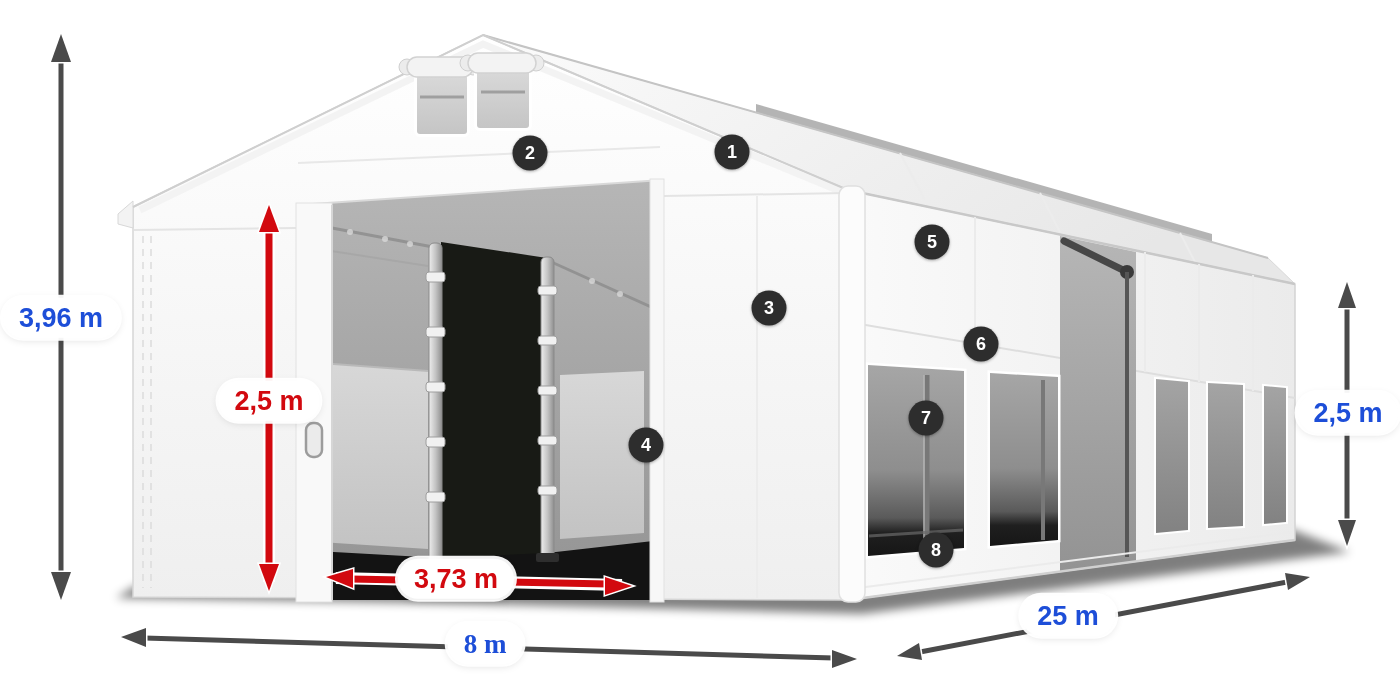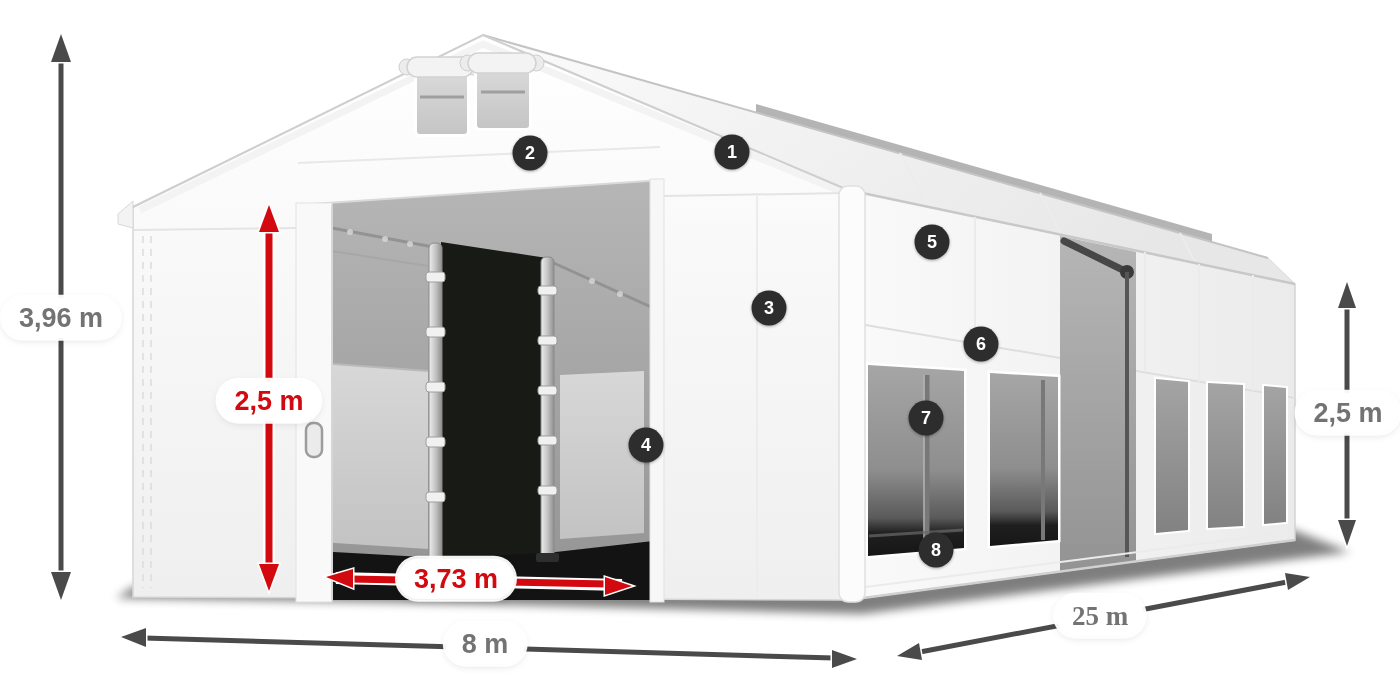--- a/index.html
+++ b/index.html
@@ -3,21 +3,21 @@
 <meta charset="utf-8">
 <style>
   html,body{margin:0;padding:0;background:#ffffff;}
   .stage{
     position:relative;width:1400px;height:700px;background:#ffffff;overflow:hidden;
     font-family:"Liberation Sans", sans-serif;
   }
   .stage svg{position:absolute;left:0;top:0;}
   .pill{
     position:absolute;transform:translate(-50%,-50%);
-    background:#ffffff;color:#737373;
+    background:#ffffff;color:#1d4ed8;
     font-weight:700;font-size:27px;line-height:1.2;
     padding:4px 16px;border-radius:22px;white-space:nowrap;
     box-shadow:0 0 0 3px rgba(255,255,255,.95), 0 2px 8px rgba(0,0,0,.15);
     z-index:30;
   }
   .pill.red{color:#d2090f;}
   .badge{
     position:absolute;transform:translate(-50%,-50%);
     width:35px;height:35px;border-radius:50%;
     background:#2d2d2d;color:#ffffff;
@@ -251,24 +251,24 @@
 
   <div class="pill" style="left:61px;top:318px;">
     <span>3,96 m</span>
   </div>
   <div class="pill red" style="left:269px;top:401px;">
     <span>2,5 m</span>
   </div>
   <div class="pill red" style="left:456px;top:579px;">
     <span>3,73 m</span>
   </div>
-  <div class="pill" style="left:485px;top:644px;">
+  <div class="pill" style="left:485px;top:644px;font-family:Liberation Serif, serif;">
     <span>8 m</span>
   </div>
-  <div class="pill" style="left:1100px;top:616px;font-family:Liberation Serif, serif;">
+  <div class="pill" style="left:1068px;top:616px;">
     <span>25 m</span>
   </div>
   <div class="pill" style="left:1348px;top:413px;">
     <span>2,5 m</span>
   </div>
 
   <div class="badge" style="left:732px;top:152px;">
     <span>1</span>
   </div>
   <div class="badge" style="left:530px;top:153px;">

